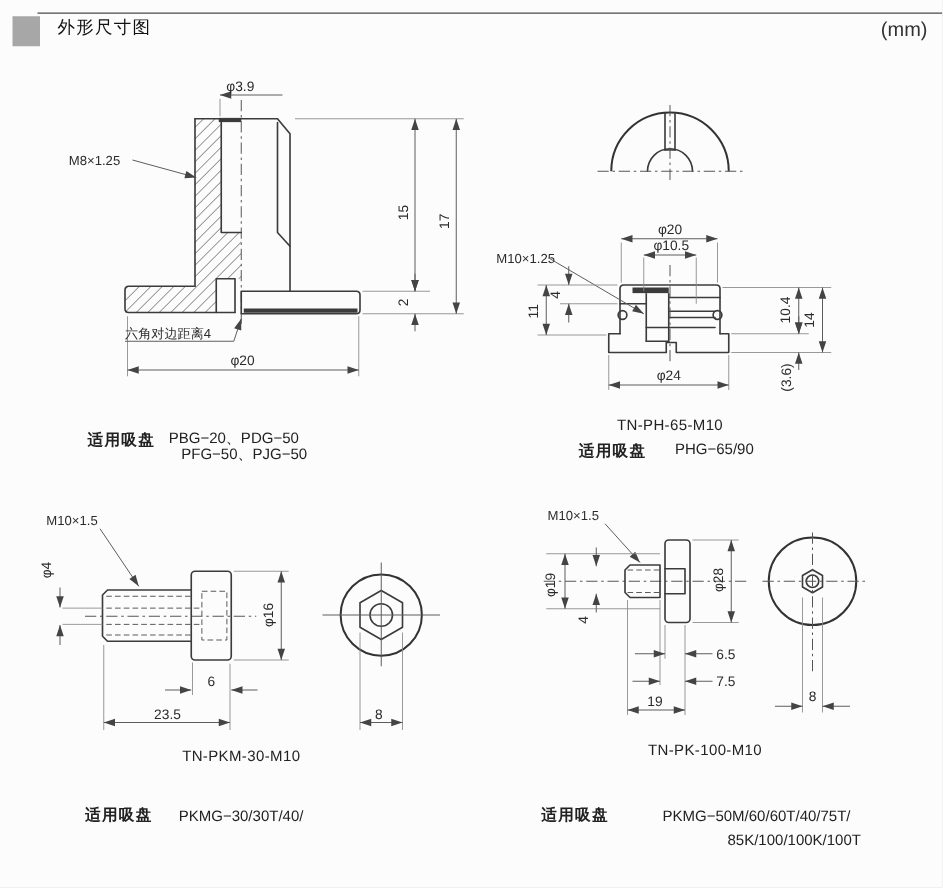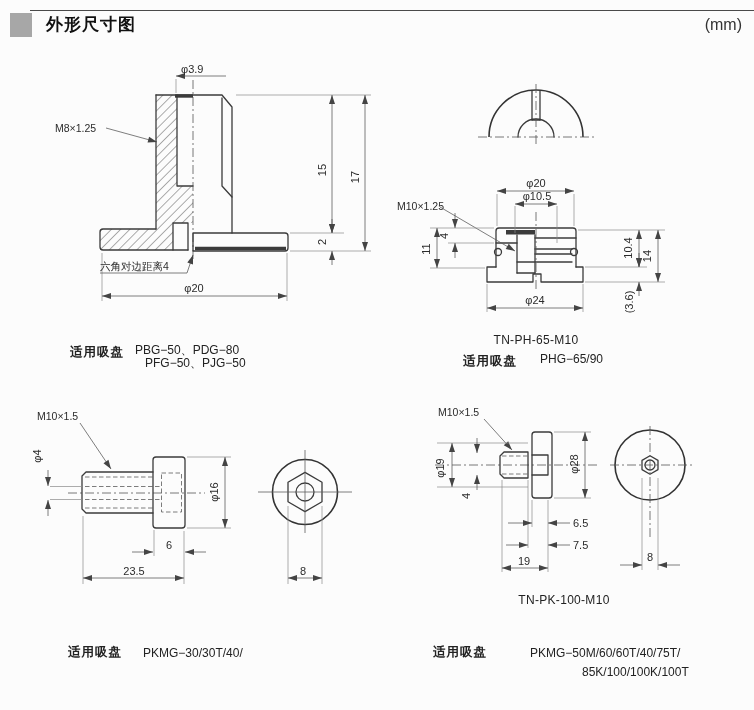--- a/index.html
+++ b/index.html
@@ -1,21 +1,21 @@
 <!DOCTYPE html>
 <html><head>
 <meta charset="utf-8">
 <style>
   html,body{margin:0;padding:0;background:#e9e9e9;}
   #page{position:relative;width:754px;height:710px;background:#fcfcfc;
         font-family:"Liberation Sans","DejaVu Sans",sans-serif;color:#222;overflow:hidden;}
   
   .hrule{position:absolute;top:10px;left:30px;right:0;border-top:1.5px solid #4a4a4a;}
   .hsquare{position:absolute;left:10px;top:13px;width:22px;height:24px;background:#a7a7a7;}
-  .htitle{position:absolute;left:46px;top:13px;font-size:17px;font-weight:bold;color:#111;letter-spacing:1px;}
+  .htitle{position:absolute;left:46px;top:13px;font-size:14px;font-weight:normal;color:#111;letter-spacing:1px;}
   .hunit{position:absolute;right:12px;top:16px;font-size:16px;color:#333;}
   
   .cap{position:absolute;font-size:12px;color:#222;text-align:center;letter-spacing:.3px;}
   .pads{position:absolute;font-size:12px;color:#222;}
   .plabel{position:absolute;left:0;top:0;font-size:12.5px;font-weight:bold;letter-spacing:1px;white-space:nowrap;}
   .pvals{position:absolute;top:0;white-space:nowrap;}
   .pvals div{height:13px;line-height:13px;}
   .pvals.loose div{height:19px;line-height:19px;}
   
   svg{position:absolute;overflow:visible;}
@@ -256,33 +256,34 @@
       <line class="ext" x1="658" y1="478" x2="658" y2="570"></line>
       <line class="dim" x1="620" y1="565" x2="642" y2="565" marker-end="url(#ar4)"></line>
       <line class="dim" x1="680" y1="565" x2="658" y2="565" marker-end="url(#ar4)"></line>
       <text class="dtx" text-anchor="middle" x="650" y="561">8</text>
     </g>
   </svg>
 
   <div class="pads" style="left:70px;top:344px;width:230px;height:28px">
     <span class="plabel">适用吸盘</span>
     <div class="pvals" style="left:65px">
-      <div>PBG−50、PDG−80</div>
+      <div>PBG−20、PDG−50</div>
       <div style="padding-left:10px">PFG−50、PJG−50</div>
     </div>
   </div>
 
   <div class="cap" style="left:456px;top:333px;width:160px">TN-PH-65-M10</div>
   <div class="pads" style="left:463px;top:353px;width:230px;height:16px">
     <span class="plabel">适用吸盘</span>
     <div class="pvals" style="left:77px">
       <div>PHG−65/90</div>
     </div>
   </div>
 
+  <div class="cap" style="left:113px;top:598px;width:160px">TN-PKM-30-M10</div>
   <div class="pads" style="left:68px;top:644px;width:240px;height:42px">
     <span class="plabel">适用吸盘</span>
     <div class="pvals loose" style="left:75px">
       <div>PKMG−30/30T/40/</div>
     </div>
   </div>
 
   <div class="cap" style="left:484px;top:593px;width:160px">TN-PK-100-M10</div>
   <div class="pads" style="left:433px;top:644px;width:290px;height:60px">
     <span class="plabel">适用吸盘</span>

